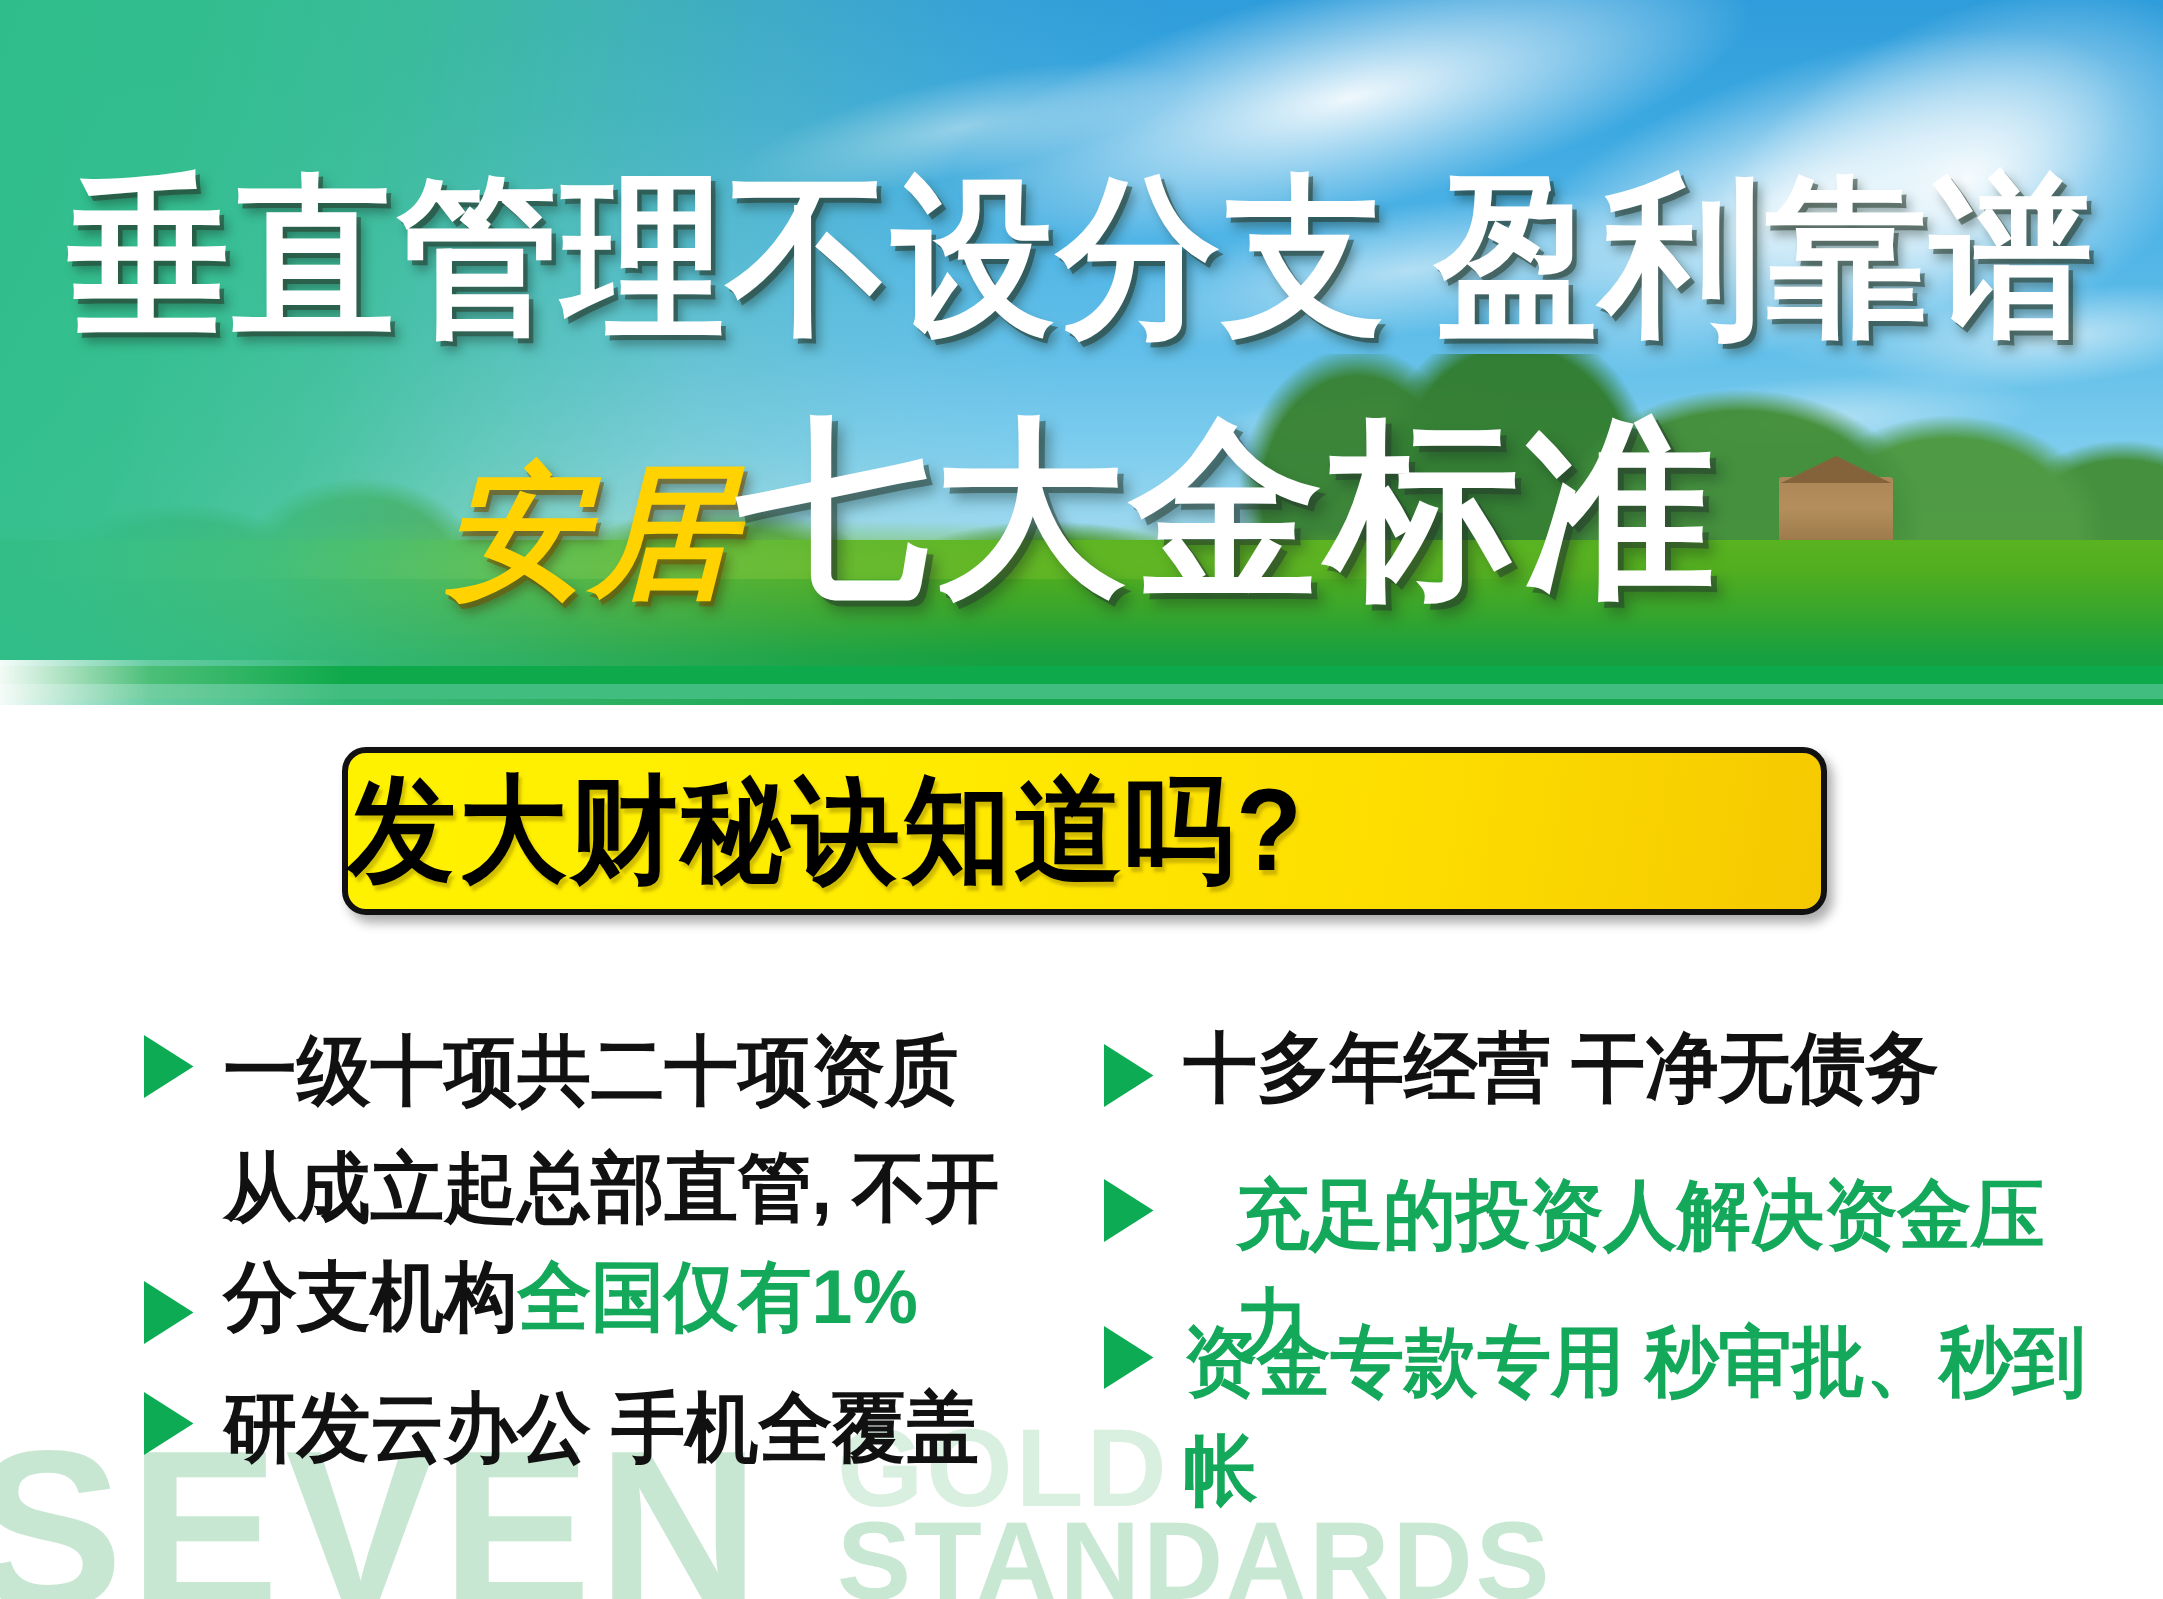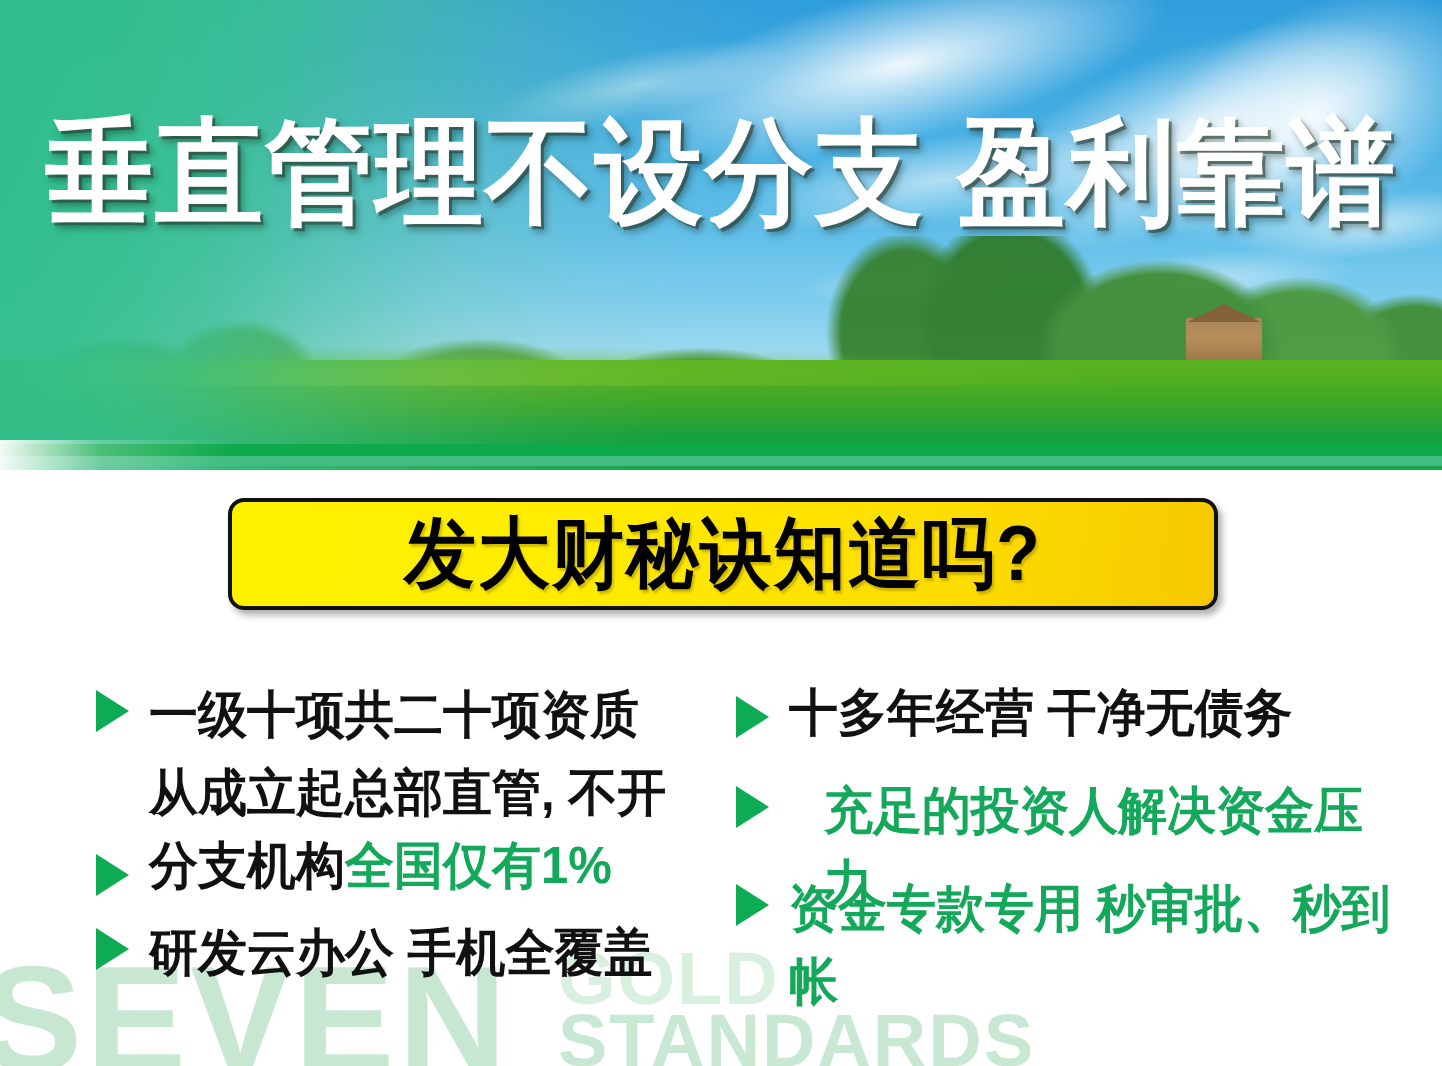--- a/index.html
+++ b/index.html
@@ -186,21 +186,21 @@
     position: absolute;
     left: 228px; top: 498px;
     width: 990px; height: 112px;
     box-sizing: border-box;
     border: 4px solid #111111;
     border-radius: 16px;
     background: linear-gradient(100deg, #FFF200 0%, #FFEC00 35%, #FDDD00 72%, #F5C900 100%);
     box-shadow: 4px 5px 7px rgba(0,0,0,0.32);
     display: flex;
     align-items: center;
-    justify-content: center;
+    justify-content: flex-start;
   }
   .yellow-banner-text {
     font-size: 72px;
     font-weight: bold;
     color: #000000;
     letter-spacing: 2px;
     white-space: nowrap;
     transform: scaleY(1.08);
     text-shadow: 2px 3px 2px rgba(120,100,0,0.35);
   }
@@ -342,20 +342,23 @@
     <div class="treeline"></div>
     <div class="house"></div>
     <div class="grass"></div>
     <div class="green-haze"></div>
     <div class="band-dark"></div>
     <div class="band-mid"></div>
     <div class="hero-fade"></div>
 
     <div class="hero-line1">垂直管理不设分支 盈利靠谱</div>
 
+    <div class="hero-line2">
+      <span class="hero-brand">安居</span><span class="hero-big">七大金标准</span>
+    </div>
   </div>
 
   <div class="yellow-banner">
     <div class="yellow-banner-text">发大财秘诀知道吗?</div>
   </div>
 
   <div class="watermark">
     <div class="wm-seven">SEVEN</div>
     <div class="wm-gold">GOLD</div>
     <div class="wm-standards">STANDARDS</div>

